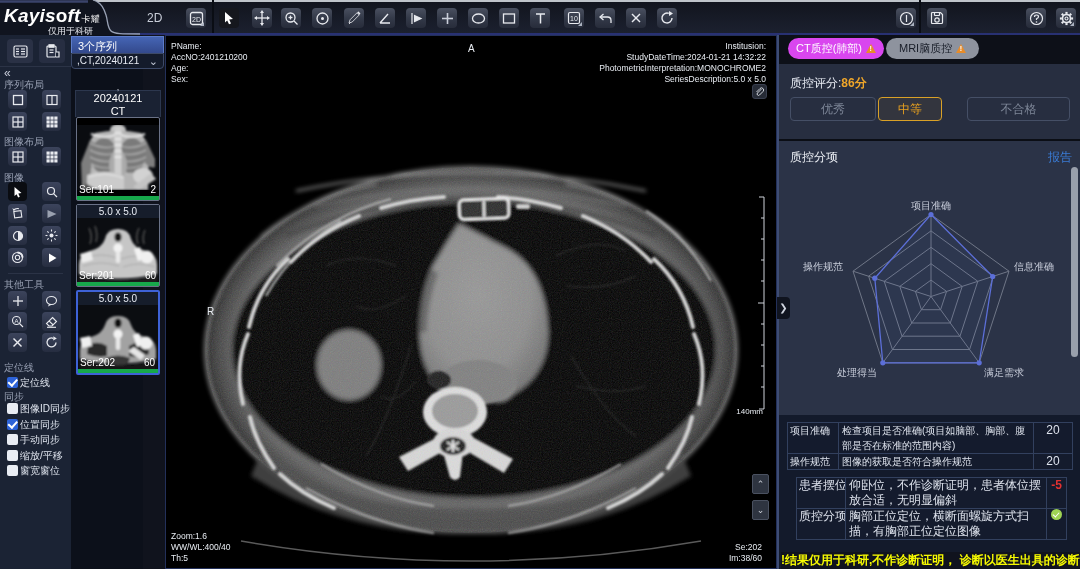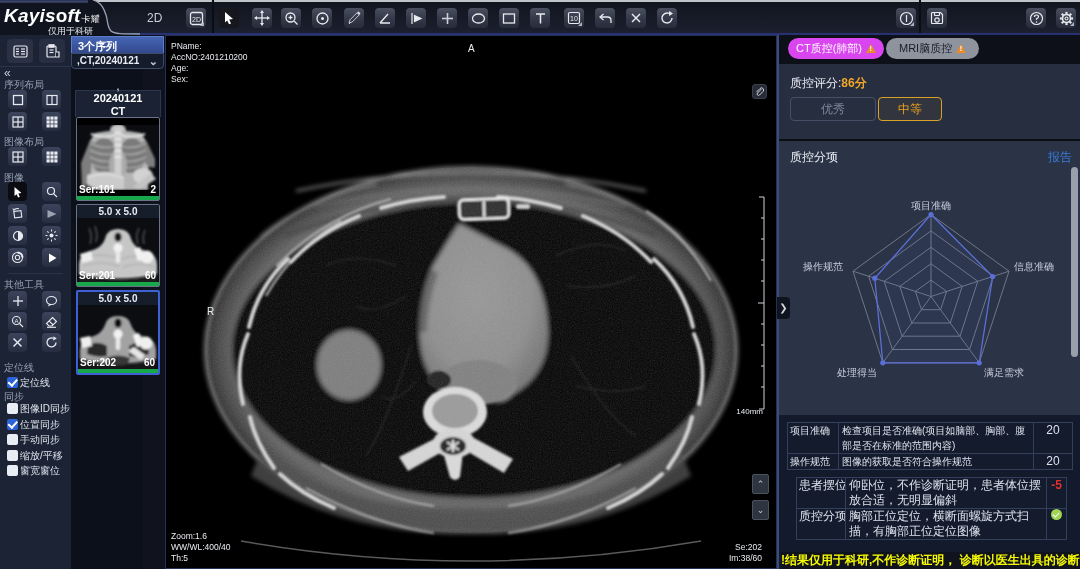--- a/index.html
+++ b/index.html
@@ -24,21 +24,21 @@
 .sblabel { position:absolute; left:4px; color:#98a0b3; font-size:10px; }
 .sbtn { position:absolute; width:19px; height:19px; border-radius:4px; background:linear-gradient(180deg,#3c445c 0%,#262d40 100%); display:flex; align-items:center; justify-content:center; }
 .sbtn.dark { background:#0a0c11; }
 .chk { position:absolute; left:7px; width:11px; height:11px; border-radius:2px; }
 .chk.on { background:#2d63d8; }
 .chk.on:after { content:""; position:absolute; left:3px; top:0px; width:3.5px; height:6.5px; border-right:2px solid #fff; border-bottom:2px solid #fff; transform:rotate(42deg); }
 .chk.off { background:#e9edf4; }
 .chklab { position:absolute; left:20px; color:#dfe4ee; font-size:10px; }
 
 
-#thumbs { position:absolute; left:71px; top:35px; width:72px; height:534px; background:#0c101a;font-weight:bold; }
+#thumbs { position:absolute; left:71px; top:35px; width:72px; height:534px; background:#0c101a; }
 #serhdr { position:absolute; left:0px; top:1px; width:93px; height:17px; background:linear-gradient(180deg,#4565b5,#33498c); color:#fff; font-size:11px; padding:2px 6px; border:1px solid #5d7cc9; border-bottom:none; }
 #serdd { position:absolute; left:0px; top:18px; width:93px; height:16px; background:#141b2b; border:1px solid #3d4a68; border-radius:0 0 4px 4px; color:#e8ecf4; font-size:10px; padding:1px 5px; }
 #serdd .chev { position:absolute; right:5px; top:1px; color:#c2c9d6; font-size:11px; }
 .thbox { position:absolute; left:5px; width:84px; background:#000; border:1px solid #6a7287; border-radius:2px; }
 .thbox svg { display:block; }
 .thfoot { position:absolute; left:2px; bottom:5px; color:#fff; font-size:10px; }
 .thnum { position:absolute; right:3px; bottom:5px; color:#fff; font-size:10px; }
 .thbar { position:absolute; left:0; bottom:0; width:100%; height:4px; background:#17a84b; }
 
 
@@ -624,39 +624,41 @@
           <line x1="595" y1="203" x2="598" y2="203"></line>
           <line x1="595" y1="224" x2="598" y2="224"></line>
           <line x1="595" y1="245" x2="598" y2="245"></line>
           <line x1="595" y1="288" x2="598" y2="288"></line>
           <line x1="595" y1="309" x2="598" y2="309"></line>
           <line x1="595" y1="330" x2="598" y2="330"></line>
           <line x1="595" y1="351" x2="598" y2="351"></line>
       </g>
     </svg>
     <div class="ovl" style="left:5px;top:5px">PName:<br>AccNO:2401210200<br>Age:<br>Sex:</div>
+    <div class="ovl ovr" style="right:10px;top:5px">Institusion:<br>StudyDateTime:2024-01-21 14:32:22<br>PhotometricInterpretation:MONOCHROME2<br>SeriesDescription:5.0 x 5.0</div>
     <div class="ovl" style="left:302px;top:7px;font-size:10px">A</div>
     <div class="ovl" style="left:41px;top:270px;font-size:10px">R</div>
     <div class="ovl" style="right:13px;top:370px;font-size:8px">140mm</div>
     <div class="abs" style="left:586px;top:48px;width:15px;height:15px;background:#262b36;border-radius:3px;border:1px solid #3a4050"><svg width="13" height="13" viewBox="0 0 13 13" fill="none" stroke="#cfd3da" stroke-width="1">
           <path d="M8.5 3 L4.5 7 Q3.5 8 4.5 9 Q5.5 10 6.5 9 L10 5.5 Q11.5 4 10 2.5 Q8.5 1 7 2.5 L3.5 6"></path>
         </svg></div>
     <div class="abs" style="left:586px;top:438px;width:17px;height:20px;background:#2e3440;border:1px solid #4a5160;border-radius:2px;color:#cfd3da;text-align:center;font-size:9px;line-height:18px">⌃</div>
     <div class="abs" style="left:586px;top:464px;width:17px;height:20px;background:#2e3440;border:1px solid #4a5160;border-radius:2px;color:#cfd3da;text-align:center;font-size:9px;line-height:18px">⌄</div>
     <div class="ovl" style="left:5px;bottom:4px">Zoom:1.6<br>WW/WL:400/40<br>Th:5</div>
     <div class="ovl ovr" style="right:14px;bottom:4px">Se:202<br>Im:38/60</div>
   </div>
   <div id="rpanel">
     <div id="rtabs">
       <div class="pill" id="pill1">CT质控(肺部)<span class="warn"></span></div>
       <div class="pill" id="pill2">MRI脑质控<span class="warn"></span></div>
     </div>
     <div id="score">质控评分:<b>86分</b></div>
     <div class="qbtn" style="left:11px;width:86px">优秀</div>
     <div class="qbtn mid" style="left:99px;width:64px">中等</div>
+    <div class="qbtn" style="left:188px;width:103px">不合格</div>
     <div id="rdiv"></div>
     <div id="rsec">
       <div id="rsechdr">质控分项</div>
       <div id="rsecrep">报告</div>
       <svg class="abs" style="left:52px;top:64px" width="200" height="205" viewBox="0 0 200 205">
 
         <g fill="none" stroke="#c2c8d4" stroke-width="1" opacity="0.45">
           <polygon points="100,9.5 178,66.2 148.2,157.8 51.8,157.8 22,66.2"></polygon>
           <polygon points="100,25.9 162.4,71.2 138.6,144.5 61.4,144.5 37.6,71.2"></polygon>
           <polygon points="100,42.3 146.8,76.3 129,131.2 71,131.2 53.2,76.3"></polygon>

